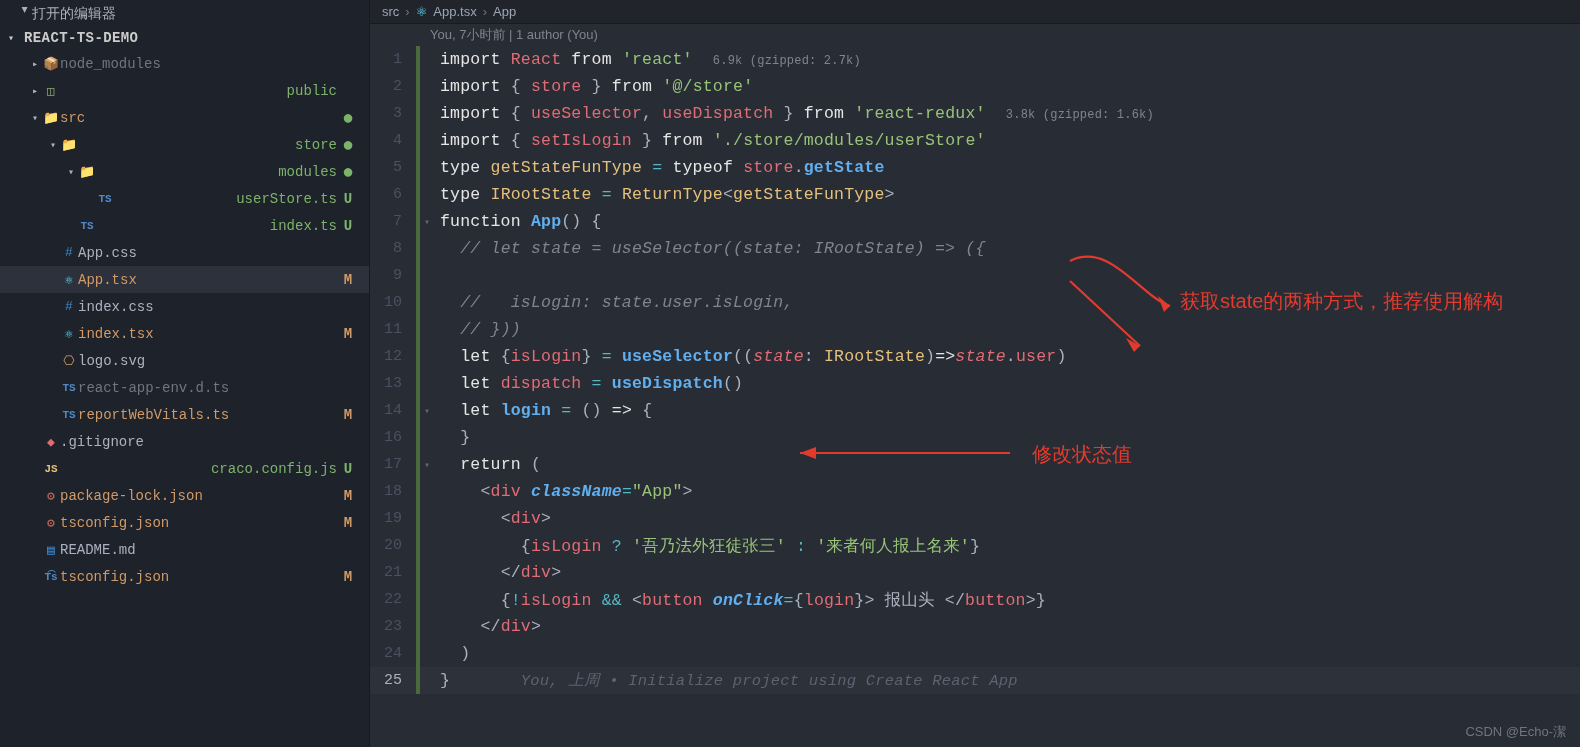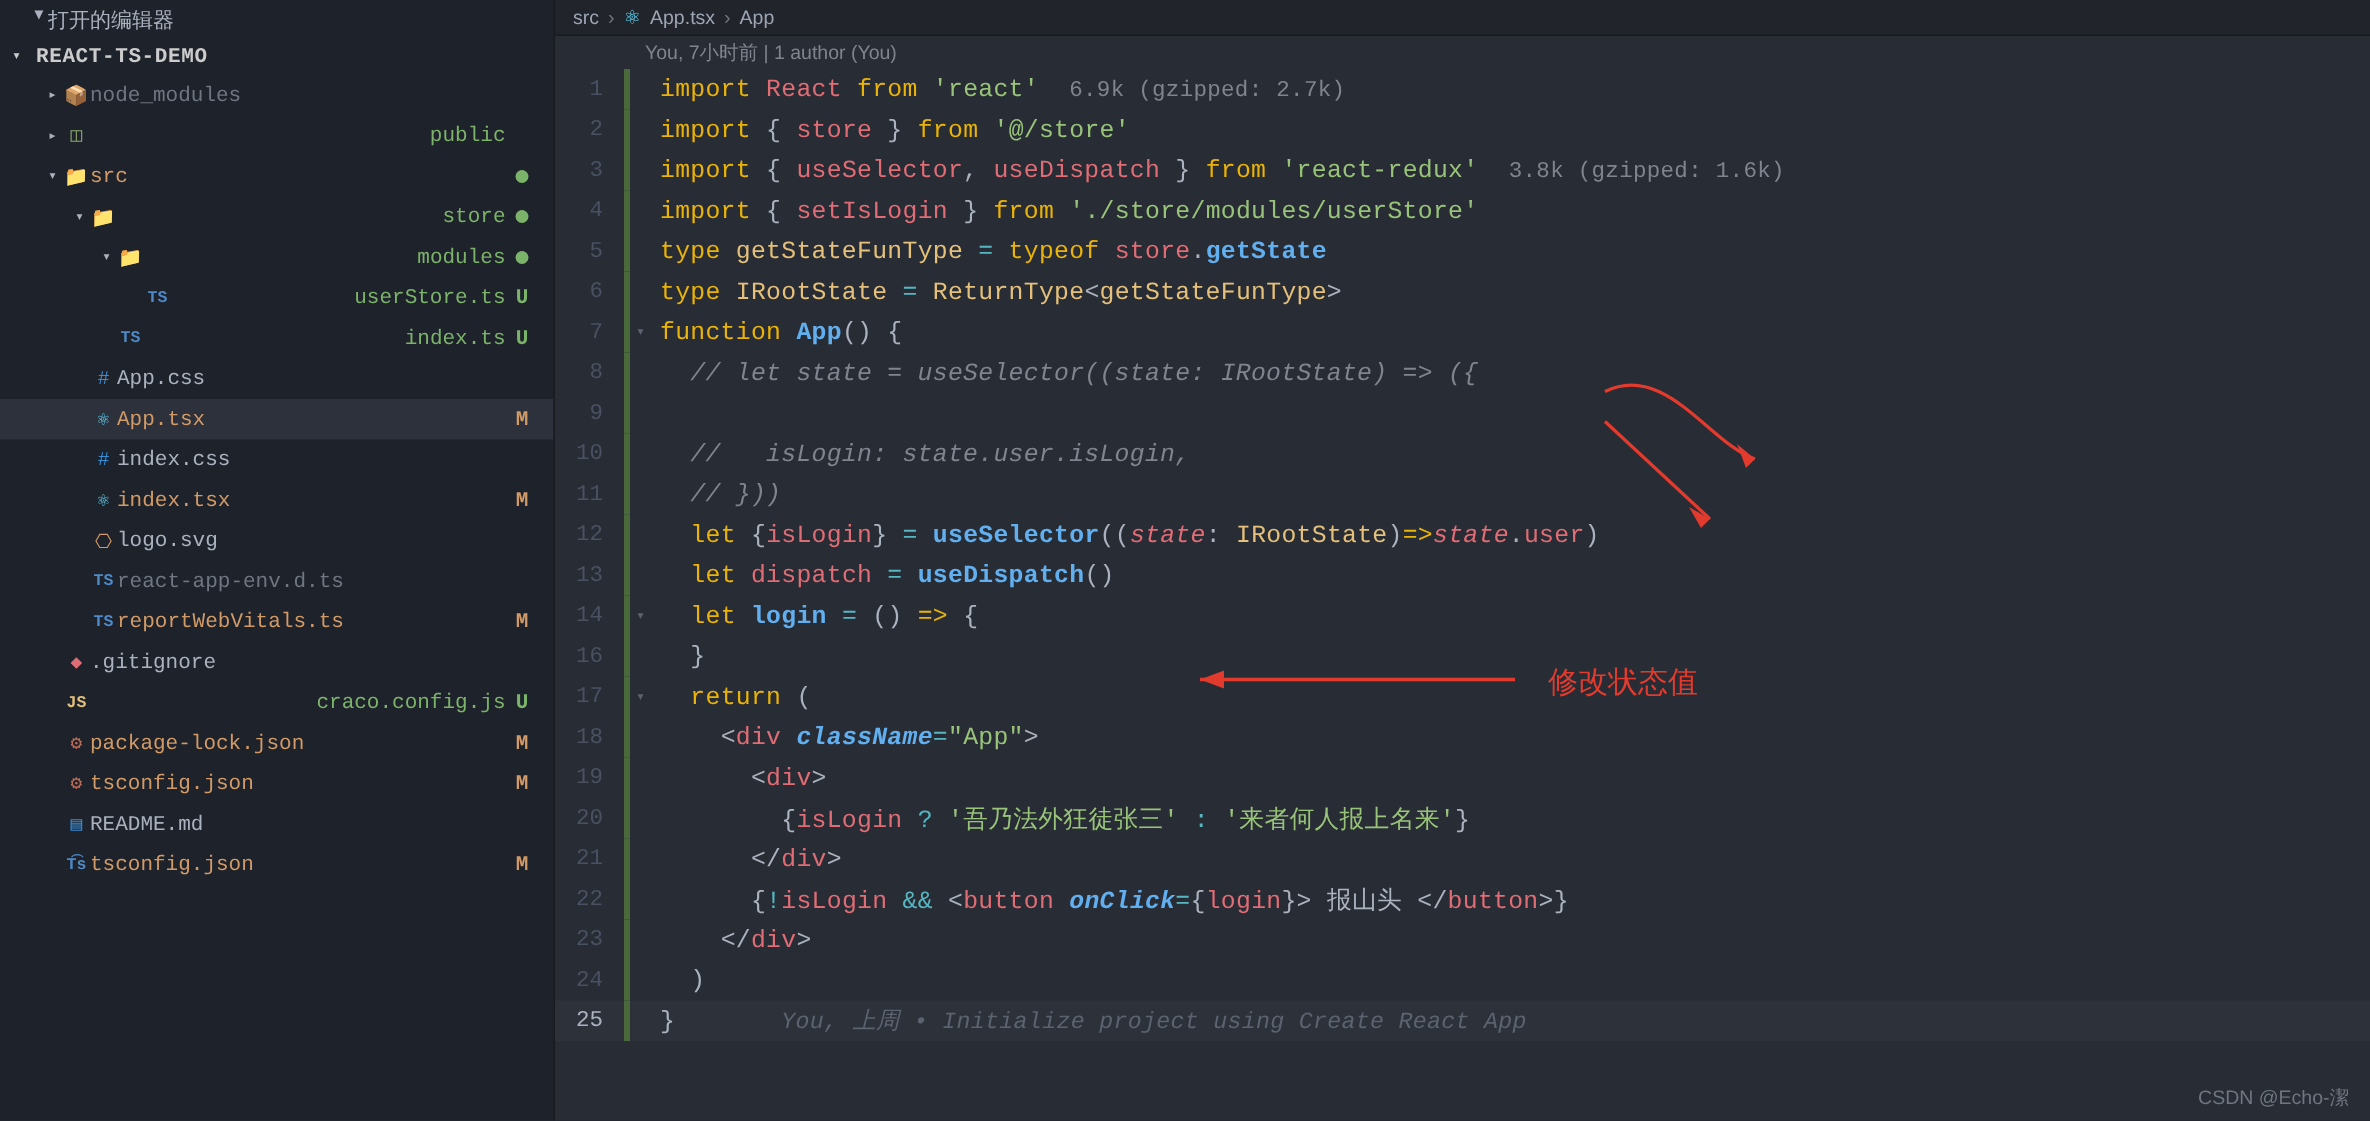--- a/index.html
+++ b/index.html
@@ -104,24 +104,24 @@
   }
   .gutter.active{ color:#abb2bf; }
   .gut-border{ width:4px; height:100%; background:#4b6a3c; }
   .fold{ width:14px; text-align:center; color:#5c6370; font-size:10px; }
   .code {
     padding-left: 6px;
     font-size: 16.5px;
     letter-spacing: .2px;
     white-space: pre;
   }
-  .kw{color:#eab308;} .fn{color:#61afef;font-weight:bold;} .str{color:#98c379;}
+  .kw{color:#e5e5e5;} .fn{color:#61afef;font-weight:bold;} .str{color:#98c379;}
   .typ{color:#e5c07b;} .var{color:#e06c75;} .bool{color:#d19a66;}
   .cmt{color:#7f848e; font-style:italic;} .pun{color:#abb2bf;} .op{color:#56b6c2;} .em{font-style:italic;}
-  .inlay{color:#7f848e; font-size:15px;font-family:Liberation Mono, monospace;}
+  .inlay{color:#7f848e; font-size:12px;font-family:Liberation Mono, monospace;}
   .anno {
     position:absolute;
     color:#e23b2e;
     font-family: "Microsoft YaHei","SimSun",sans-serif;
     font-size: 20px;
     pointer-events:none;
   }
   .arrow-line{ stroke:#e23b2e; stroke-width:2.2; fill:none; }
   .arrow-head{ fill:#e23b2e; }
   .watermark{
@@ -303,20 +303,21 @@
 
       <svg style="position:absolute;left:0;top:0;width:100%;height:100%;pointer-events:none">
         <path class="arrow-line" d="M 700,215 C 740,195 770,250 800,260"></path>
         <polygon class="arrow-head" points="800,260 788,250 794,266"></polygon>
         <path class="arrow-line" d="M 700,235 L 770,300"></path>
         <polygon class="arrow-head" points="770,300 756,292 764,306"></polygon>
         <line class="arrow-line" x1="640" y1="407" x2="430" y2="407"></line>
         <polygon class="arrow-head" points="430,407 446,401 446,413"></polygon>
       </svg>
 
+      <div class="anno" style="left:810px; top:240px; width:360px; line-height:1.55">获取state的两种方式，推荐使用解构</div>
       <div class="anno" style="left:662px; top:395px;">修改状态值</div>
     <div class="line">
           <div class="gutter">1</div>
           <div class="gut-border"></div>
           <div class="fold"></div>
           <div class="code"><span class="kw">import</span> <span class="var">React</span> <span class="kw">from</span> <span class="str">'react'</span>  <span class="inlay">6.9k (gzipped: 2.7k)</span></div>
         </div>
         <div class="line">
           <div class="gutter">2</div>
           <div class="gut-border"></div>

